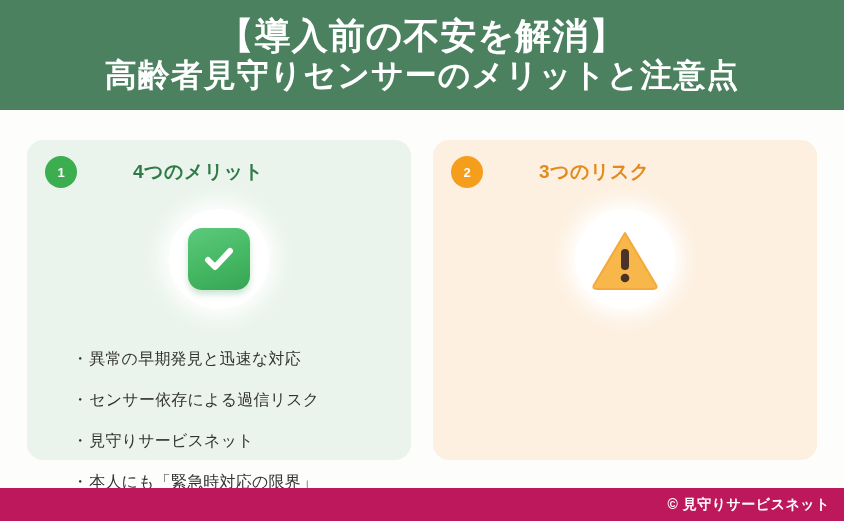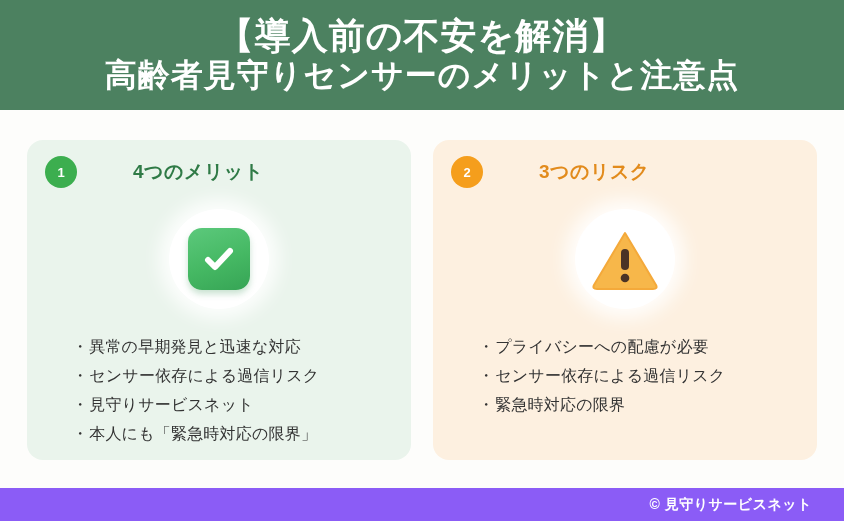--- a/index.html
+++ b/index.html
@@ -154,39 +154,40 @@
     margin: 0;
     padding: 0;
     list-style: none;
   }
   .card-list li {
     font-size: 16px;
     color: #333333;
     line-height: 29px;
     white-space: nowrap;
     letter-spacing: 0.2px;
+    margin-top: 12px;
   }
   .bullet {
     display: inline-block;
     margin-right: 1px;
   }
 
   
   .footer-bar {
     position: absolute;
     left: 0;
     bottom: 0;
     width: 844px;
     height: 33px;
-    background: #8b5cf6;
+    background: #be185d;
     display: flex;
     align-items: center;
     justify-content: flex-end;
     box-sizing: border-box;
-    padding-right: 32px;
+    padding-right: 14px;
   }
   .footer-text {
     color: #ffffff;
     font-size: 14px;
     font-weight: bold;
     letter-spacing: 0.5px;
     white-space: nowrap;
   }
 </style>
 </head>
@@ -232,25 +233,20 @@
       <div class="icon-wrap">
         <div class="warn-tri">
           <svg width="70" height="64" viewBox="0 0 70 64" aria-hidden="true">
             <path d="M35 6 L66 58 Q68 62 63 62 L7 62 Q2 62 4 58 Z" fill="#f7b74a" stroke="#f4a93a" stroke-width="2" stroke-linejoin="round"></path>
             <rect x="31" y="22" width="8" height="21" rx="4" fill="#4a3326"></rect>
             <circle cx="35" cy="51" r="4.3" fill="#4a3326"></circle>
           </svg>
         </div>
       </div>
 
-      <ul class="card-list">
-        <li><span class="bullet">・</span><span>プライバシーへの配慮が必要</span></li>
-        <li><span class="bullet">・</span><span>センサー依存による過信リスク</span></li>
-        <li><span class="bullet">・</span><span>緊急時対応の限界</span></li>
-      </ul>
     </div>
 
   </div>
 
   <div class="footer-bar">
     <div class="footer-text">© 見守りサービスネット</div>
   </div>
 
 </div>
 

